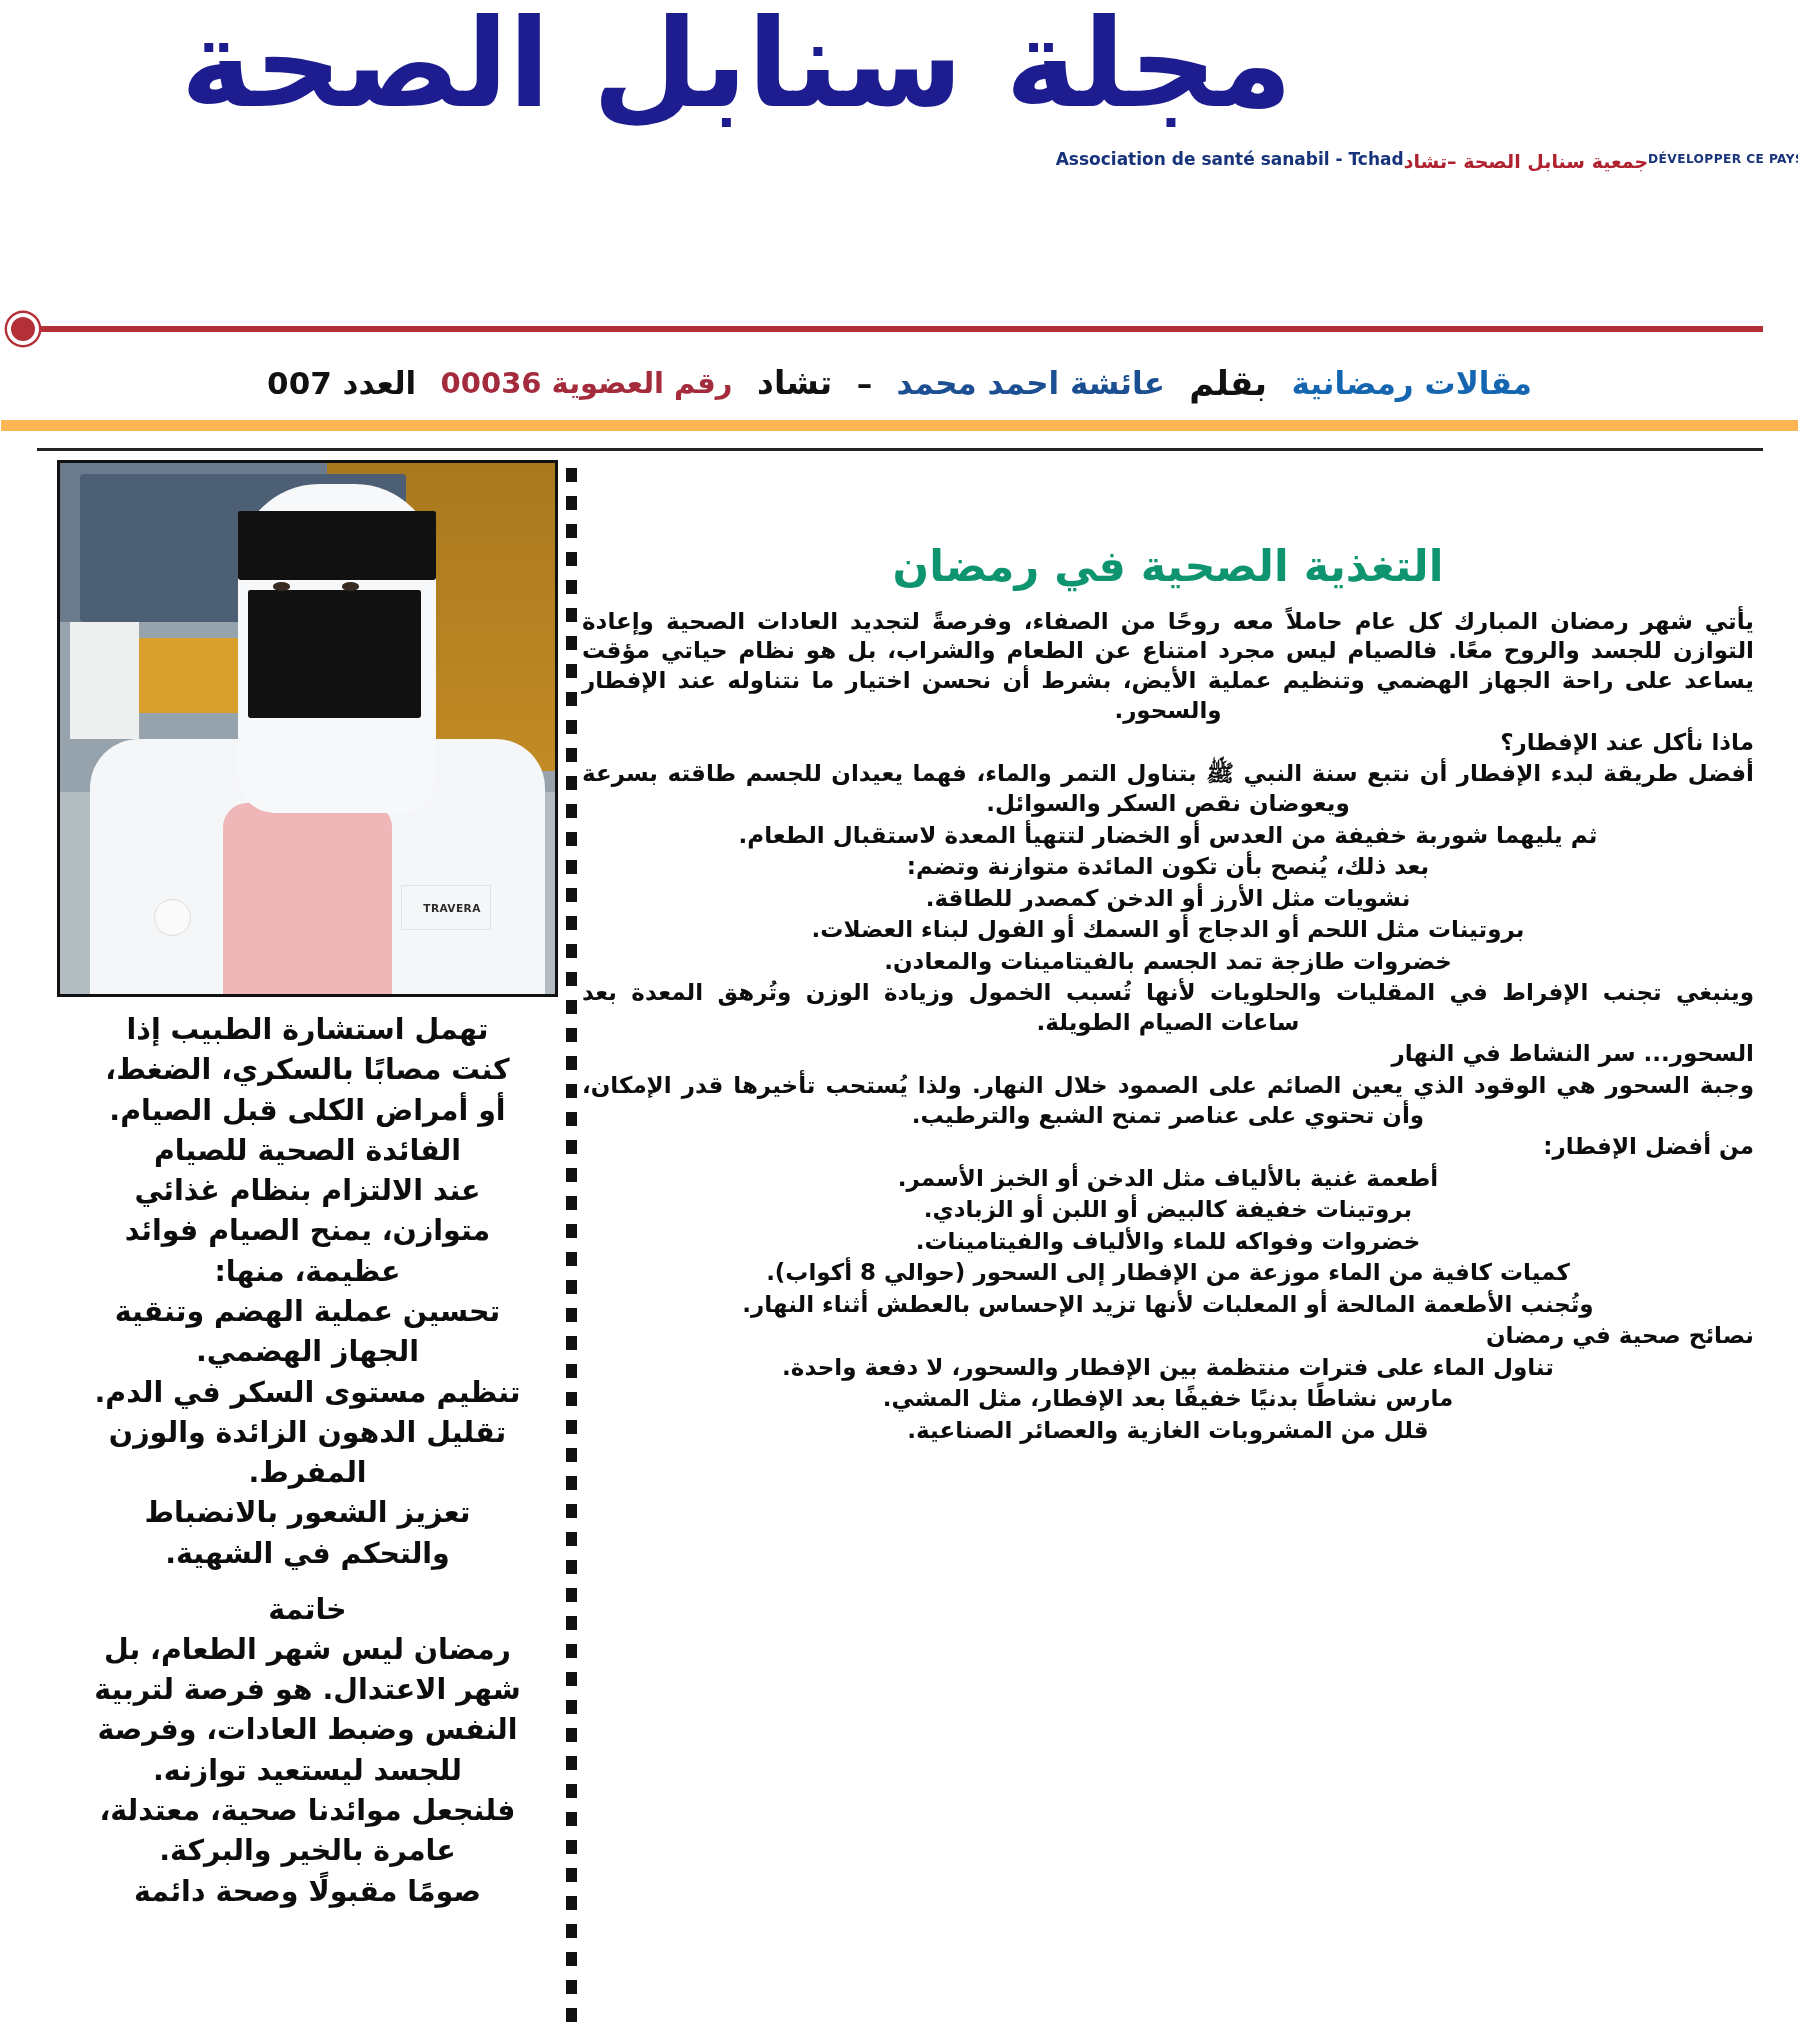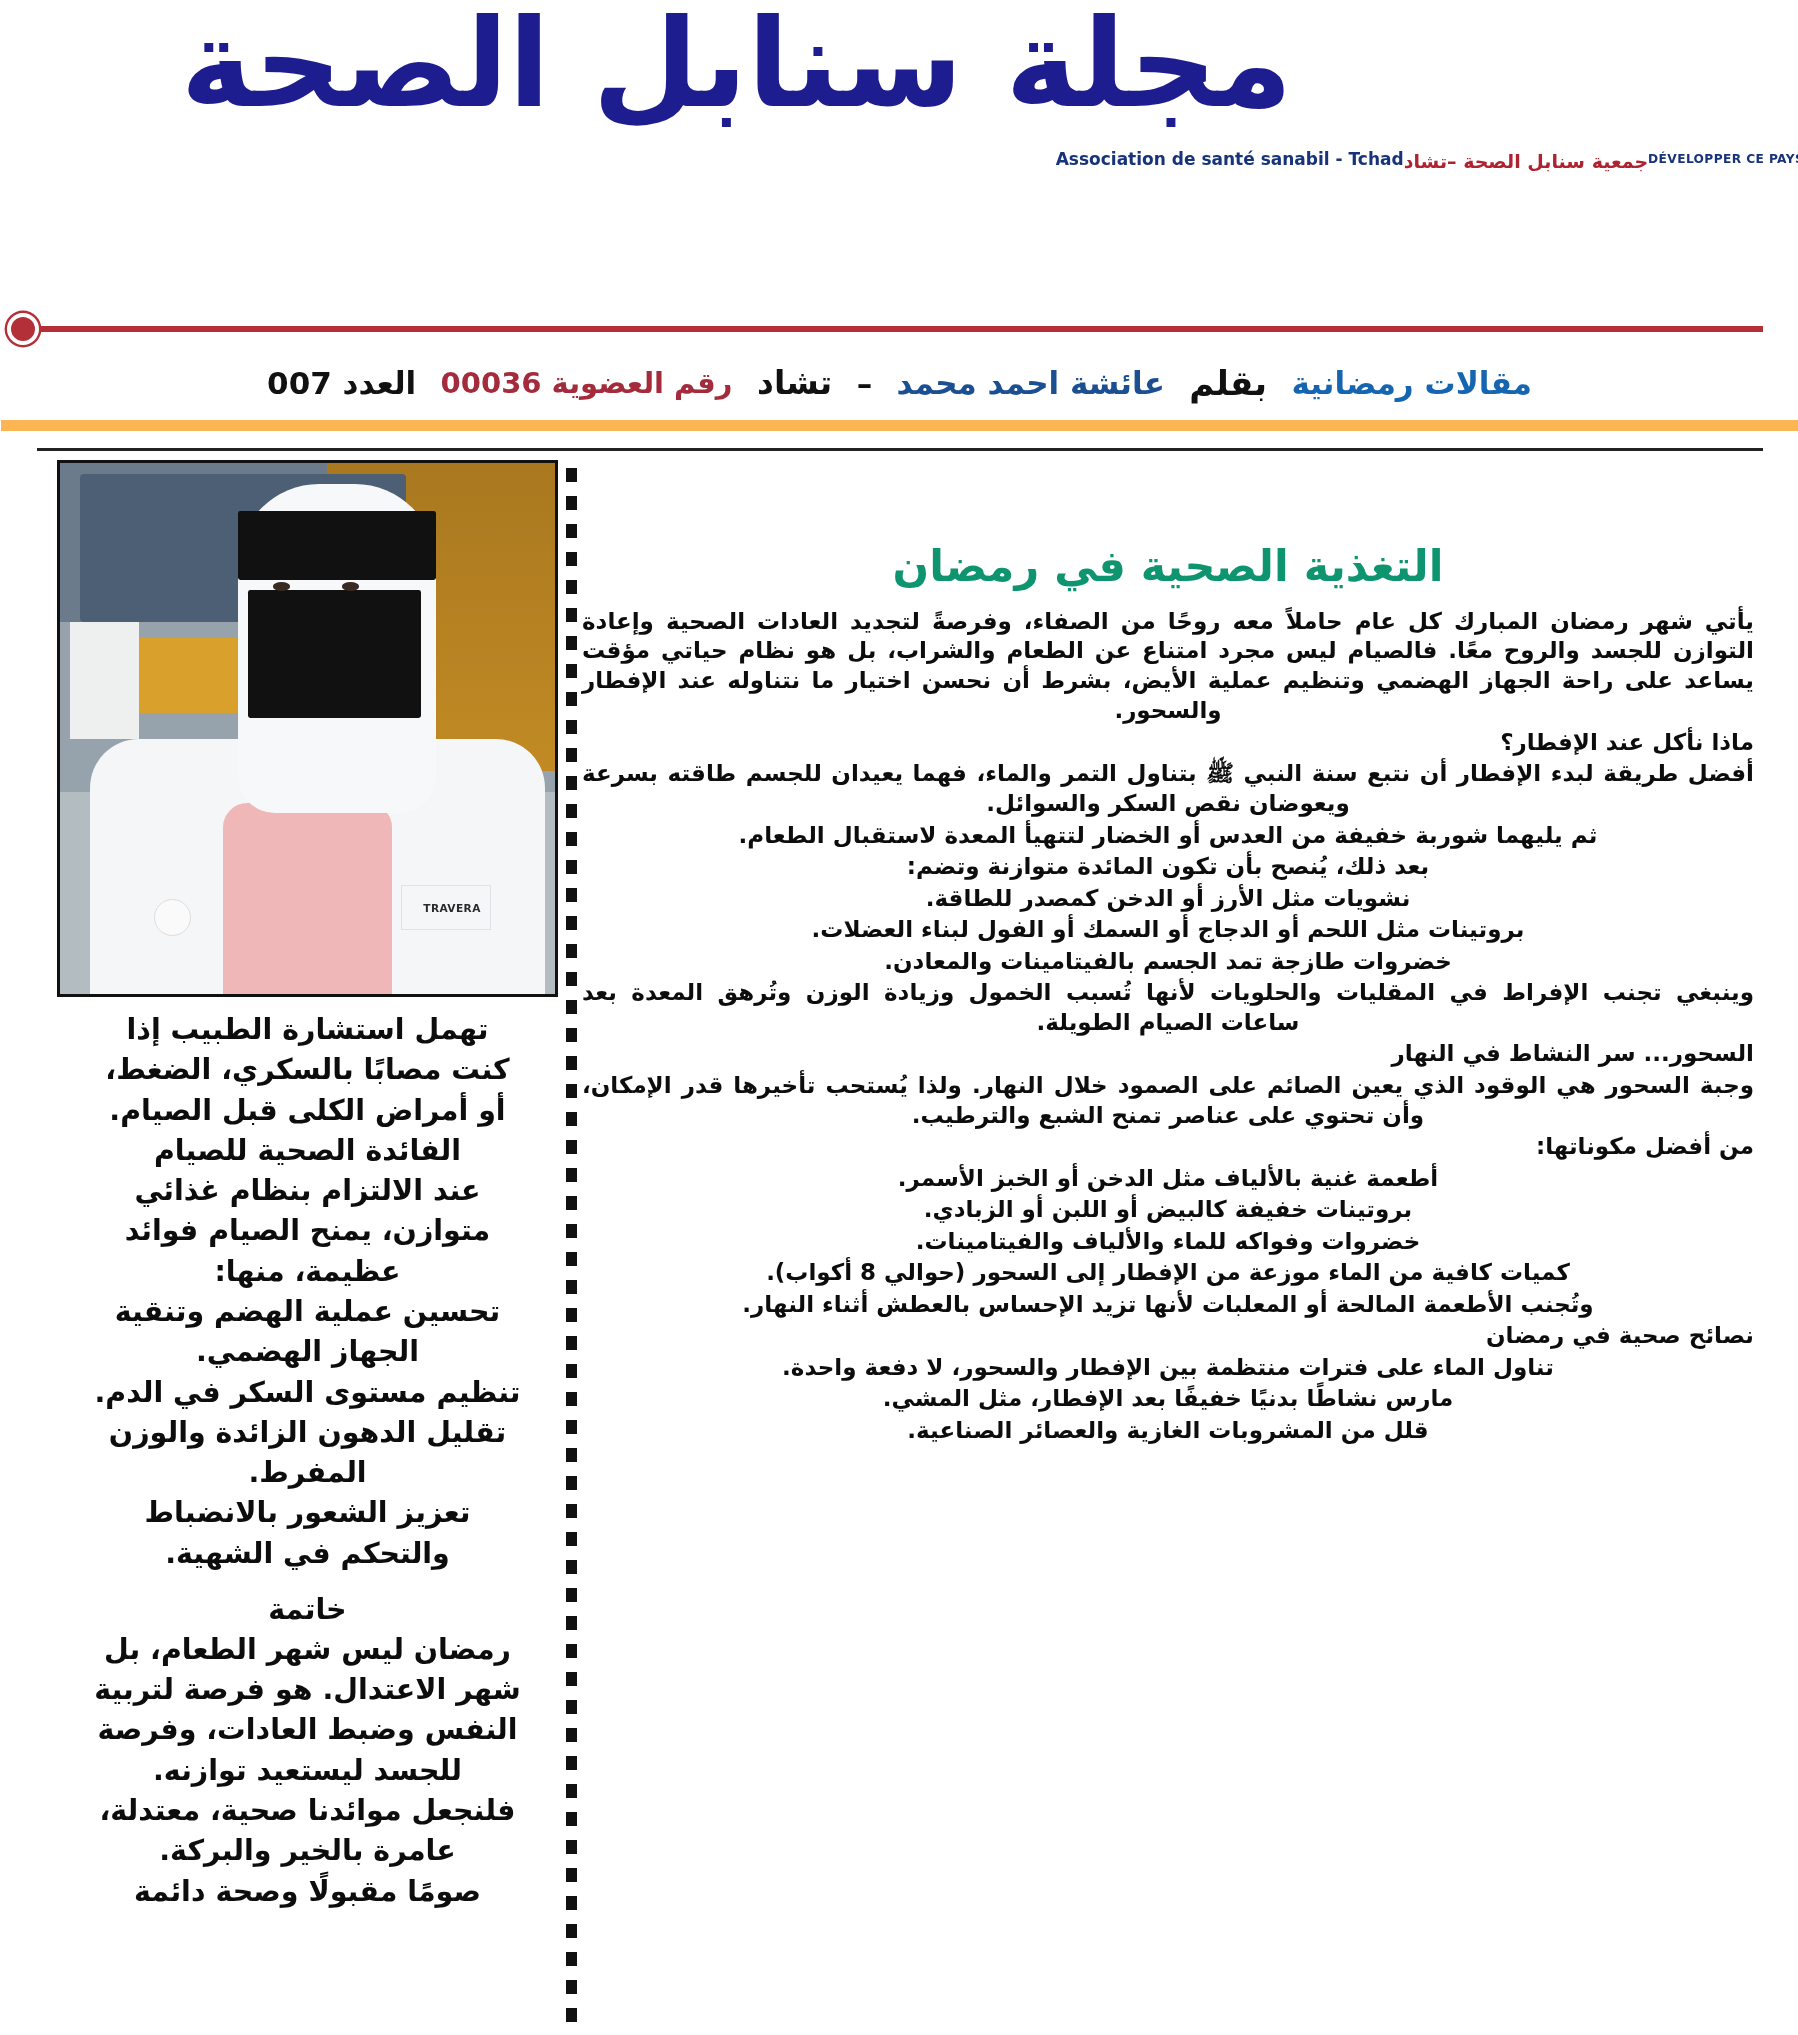--- a/index.html
+++ b/index.html
@@ -224,21 +224,21 @@
         <p class="rightal">ماذا نأكل عند الإفطار؟</p>
         <p>أفضل طريقة لبدء الإفطار أن نتبع سنة النبي ﷺ بتناول التمر والماء، فهما يعيدان للجسم طاقته بسرعة ويعوضان نقص السكر والسوائل.</p>
         <p>ثم يليهما شوربة خفيفة من العدس أو الخضار لتتهيأ المعدة لاستقبال الطعام.</p>
         <p class="center">بعد ذلك، يُنصح بأن تكون المائدة متوازنة وتضم:</p>
         <p class="center">نشويات مثل الأرز أو الدخن كمصدر للطاقة.</p>
         <p class="center">بروتينات مثل اللحم أو الدجاج أو السمك أو الفول لبناء العضلات.</p>
         <p class="center">خضروات طازجة تمد الجسم بالفيتامينات والمعادن.</p>
         <p>وينبغي تجنب الإفراط في المقليات والحلويات لأنها تُسبب الخمول وزيادة الوزن وتُرهق المعدة بعد ساعات الصيام الطويلة.</p>
         <p class="rightal">السحور... سر النشاط في النهار</p>
         <p>وجبة السحور هي الوقود الذي يعين الصائم على الصمود خلال النهار. ولذا يُستحب تأخيرها قدر الإمكان، وأن تحتوي على عناصر تمنح الشبع والترطيب.</p>
-        <p class="rightal">من أفضل مكوناتها:</p>
+        <p class="rightal">من أفضل الإفطار:</p>
         <p class="center">أطعمة غنية بالألياف مثل الدخن أو الخبز الأسمر.</p>
         <p class="center">بروتينات خفيفة كالبيض أو اللبن أو الزبادي.</p>
         <p class="center">خضروات وفواكه للماء والألياف والفيتامينات.</p>
         <p class="center">كميات كافية من الماء موزعة من الإفطار إلى السحور (حوالي 8 أكواب).</p>
         <p>وتُجنب الأطعمة المالحة أو المعلبات لأنها تزيد الإحساس بالعطش أثناء النهار.</p>
         <p class="rightal">نصائح صحية في رمضان</p>
         <p class="center">تناول الماء على فترات منتظمة بين الإفطار والسحور، لا دفعة واحدة.</p>
         <p class="center">مارس نشاطًا بدنيًا خفيفًا بعد الإفطار، مثل المشي.</p>
         <p class="center">قلل من المشروبات الغازية والعصائر الصناعية.</p>
       </div>

